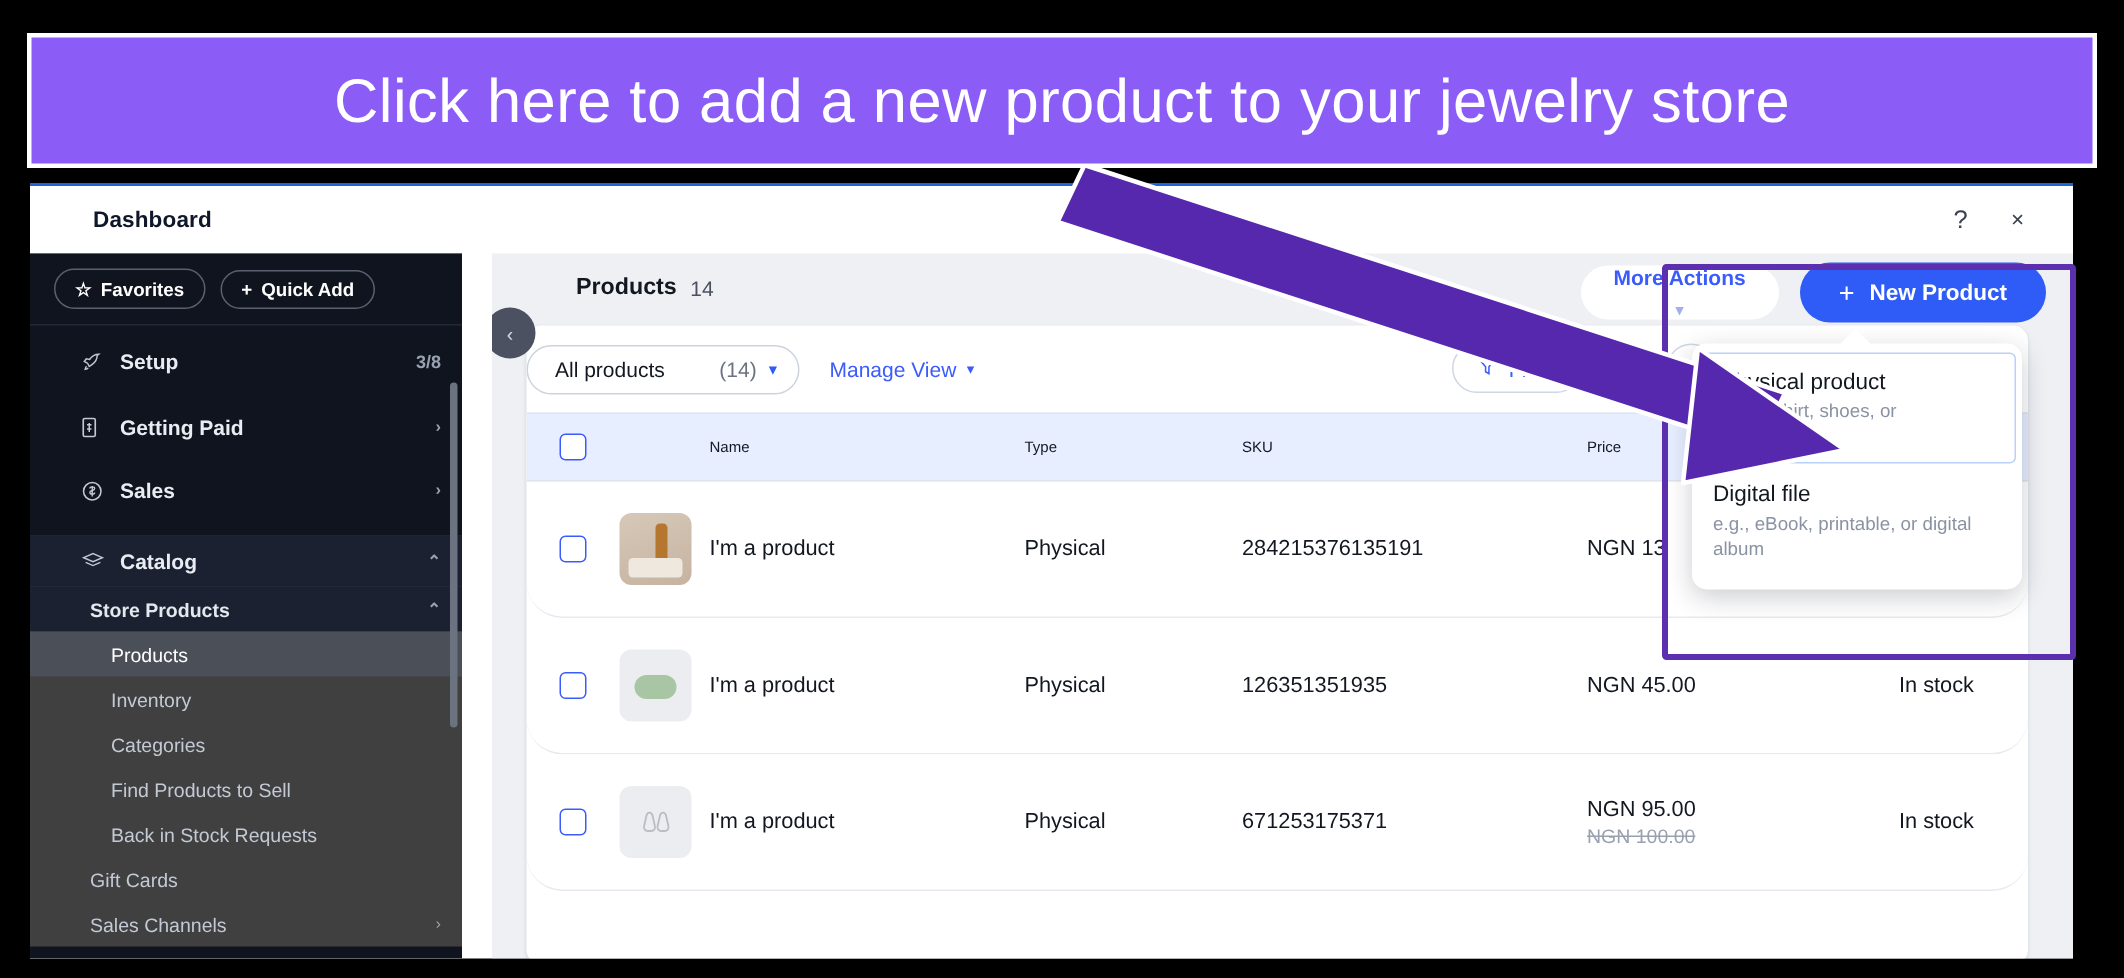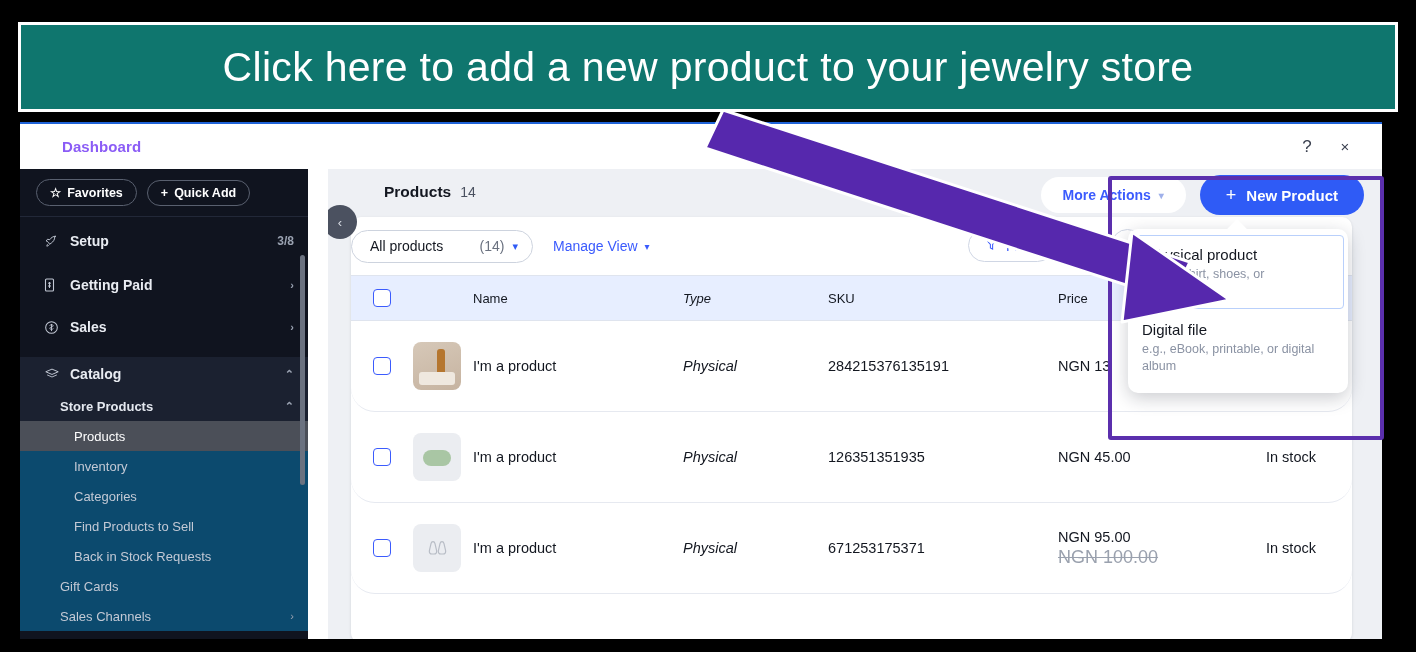--- a/index.html
+++ b/index.html
@@ -17,21 +17,21 @@
     position:absolute;left:20px;top:122px;width:1362px;height:517px;
     background:#ffffff;overflow:hidden;
   }
   .win-topbar{
     position:absolute;left:0;top:0;width:100%;height:47px;
     background:#ffffff;border-top:2px solid #1f63d8;
     box-sizing:border-box;
   }
   .win-title{
     position:absolute;left:42px;top:14px;
-    font-size:15px;font-weight:bold;color:#8b5cf6;letter-spacing:.1px;
+    font-size:15px;font-weight:bold;color:#0f172a;letter-spacing:.1px;
   }
   .win-btn{
     position:absolute;top:12px;font-size:17px;color:#3b4150;
     width:22px;height:22px;line-height:22px;text-align:center;cursor:default;
   }
   .win-help{right:64px;}
   .win-close{right:26px;font-size:15px;}
 
   
   .sidebar{
@@ -43,33 +43,33 @@
     display:flex;align-items:center;gap:10px;padding-left:16px;box-sizing:border-box;
   }
   .pill{
     border:1px solid #59606f;border-radius:18px;color:#ffffff;
     font-size:12.5px;font-weight:bold;padding:5px 13px;
     display:flex;align-items:center;gap:6px;background:transparent;white-space:nowrap;
   }
   .nav{padding-top:4px;}
   .nav-row{
     height:28px;display:flex;align-items:center;color:#c9ced9;
-    font-size:13.5px;padding-left:24px;padding-right:14px;box-sizing:border-box;position:relative;
+    font-size:13.5px;padding-left:34px;padding-right:14px;box-sizing:border-box;position:relative;
   }
   .nav-row.top{color:#e9ecf2;font-weight:bold;font-size:14px;margin-top:16px;}
   .nav-ico{width:26px;flex:0 0 26px;color:#c2c8d4;font-size:13px;display:flex;align-items:center;}
   .nav-lbl{flex:1;}
   .nav-right{font-size:12px;color:#9aa2b1;font-weight:bold;}
   .nav-chev{font-size:11px;color:#9aa2b1;}
   .group-head{background:#1b2130;}
   .sub{padding-left:40px;font-size:13px;color:#c3c9d5;height:30px;}
   .sub.lvl2{padding-left:54px;}
   .sub.bold{font-weight:bold;color:#e4e8ef;}
   .sub.active{background:#4b4f58;color:#ffffff;}
-  .catalog-block{background:#0c4a6e;}
+  .catalog-block{background:#404040;}
   .side-scroll{
     position:absolute;right:3px;top:86px;width:5px;height:230px;
     background:#6b7280;border-radius:3px;
   }
 
   
   .main{
     position:absolute;left:308px;top:47px;right:0;bottom:0;background:#eef0f4;overflow:hidden;
   }
   .collapse-tab{
@@ -77,21 +77,21 @@
     background:#4b5160;color:#d8dce4;display:flex;align-items:center;justify-content:center;
     font-size:13px;z-index:6;
   }
   .main-head{height:46px;display:flex;align-items:center;padding:0 0 0 56px;position:relative;}
   .ph-title{font-size:15.5px;font-weight:bold;color:#131720;}
   .ph-count{font-size:14px;color:#4a5160;margin-left:9px;}
 
   .head-actions{position:absolute;right:18px;top:6px;display:flex;align-items:center;gap:14px;}
   .btn-more{
     background:#ffffff;border-radius:20px;height:36px;padding:0 22px;display:flex;align-items:center;gap:8px;
-    color:#3b5bfd;font-size:14px;font-weight:bold;
+    color:#3b5bfd;font-size:14px;font-weight:bold;flex-direction:column;
   }
   .btn-new{
     background:#2f5bf6;color:#ffffff;border-radius:20px;height:40px;padding:0 26px;
     display:flex;align-items:center;gap:10px;font-size:15px;font-weight:bold;
   }
 
   .card{
     position:absolute;left:23px;top:48px;right:30px;bottom:-4px;background:#ffffff;
     border-radius:10px;box-shadow:0 1px 3px rgba(20,25,40,.12);overflow:hidden;
   }
@@ -115,36 +115,36 @@
   }
   .search-box{
     width:180px;height:33px;border-bottom:1px solid #d7dce6;display:flex;align-items:center;
     color:#8a92a3;font-size:14px;padding-left:6px;box-sizing:border-box;
   }
 
   .thead{
     height:44px;background:#e7eeff;display:flex;align-items:center;
     border-top:1px solid #dfe4ee;border-bottom:1px solid #dfe4ee;
   }
-  .th{font-size:13px;color:#131720;}
+  .th{font-size:10px;color:#131720;}
   .cbx{
     width:18px;height:18px;border:1.6px solid #3b5bfd;border-radius:4px;background:#fff;box-sizing:border-box;
   }
   .col-cb{width:62px;display:flex;justify-content:center;flex:0 0 62px;}
   .col-thumb{width:60px;flex:0 0 60px;}
   .col-name{width:210px;flex:0 0 210px;}
-  .col-type{width:145px;flex:0 0 145px;font-style:italic;}
+  .col-type{width:145px;flex:0 0 145px;}
   .col-sku{width:230px;flex:0 0 230px;}
   .col-price{width:180px;flex:0 0 180px;}
   .col-stock{flex:1;margin-left:28px;}
 
   .trow{height:90px;display:flex;align-items:center;border-bottom:1px solid #e6e9f0;position:relative;border-radius:24px;}
   .cell{font-size:14.5px;color:#131720;}
   .thumb{width:48px;height:48px;border-radius:8px;background:#ebedf1;overflow:hidden;position:relative;}
-  .price-sale{font-size:18px;color:#9aa1ae;text-decoration:line-through;margin-top:2px;}
+  .price-sale{font-size:13px;color:#9aa1ae;text-decoration:line-through;margin-top:2px;}
 
   
   .dropdown{
     position:absolute;left:1128px;top:229px;width:220px;
     background:#ffffff;border-radius:10px;box-shadow:0 5px 18px rgba(20,25,40,.22);
     z-index:20;padding:6px 0 10px 0;
   }
   .dd-caret{
     position:absolute;left:102px;top:-7px;width:14px;height:14px;background:#ffffff;transform:rotate(45deg);
   }
@@ -155,21 +155,21 @@
 
   
   .hl-box{
     position:absolute;left:1108px;top:176px;width:268px;height:256px;
     border:4px solid #5b2fad;border-radius:3px;z-index:25;pointer-events:none;
   }
 
   
   .banner{
     position:absolute;left:18px;top:22px;width:1380px;height:90px;
-    background:#0f766e;border:3px solid #ffffff;box-sizing:border-box;z-index:40;
+    background:#8b5cf6;border:3px solid #ffffff;box-sizing:border-box;z-index:40;
     display:flex;align-items:center;justify-content:center;
   }
   .banner-text{
     color:#ffffff;font-size:41px;letter-spacing:.3px;white-space:nowrap;
   }
   .arrow-svg{position:absolute;left:0;top:0;width:1416px;height:652px;z-index:35;pointer-events:none;}
 </style>
 </head>
 <body>
 

